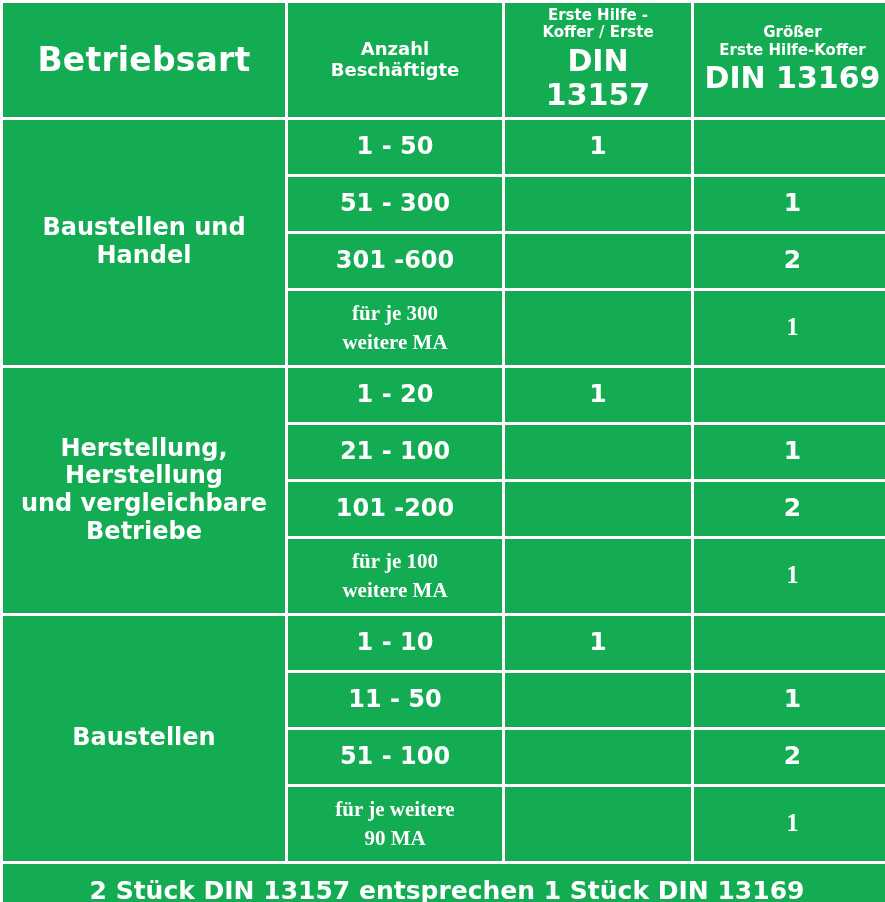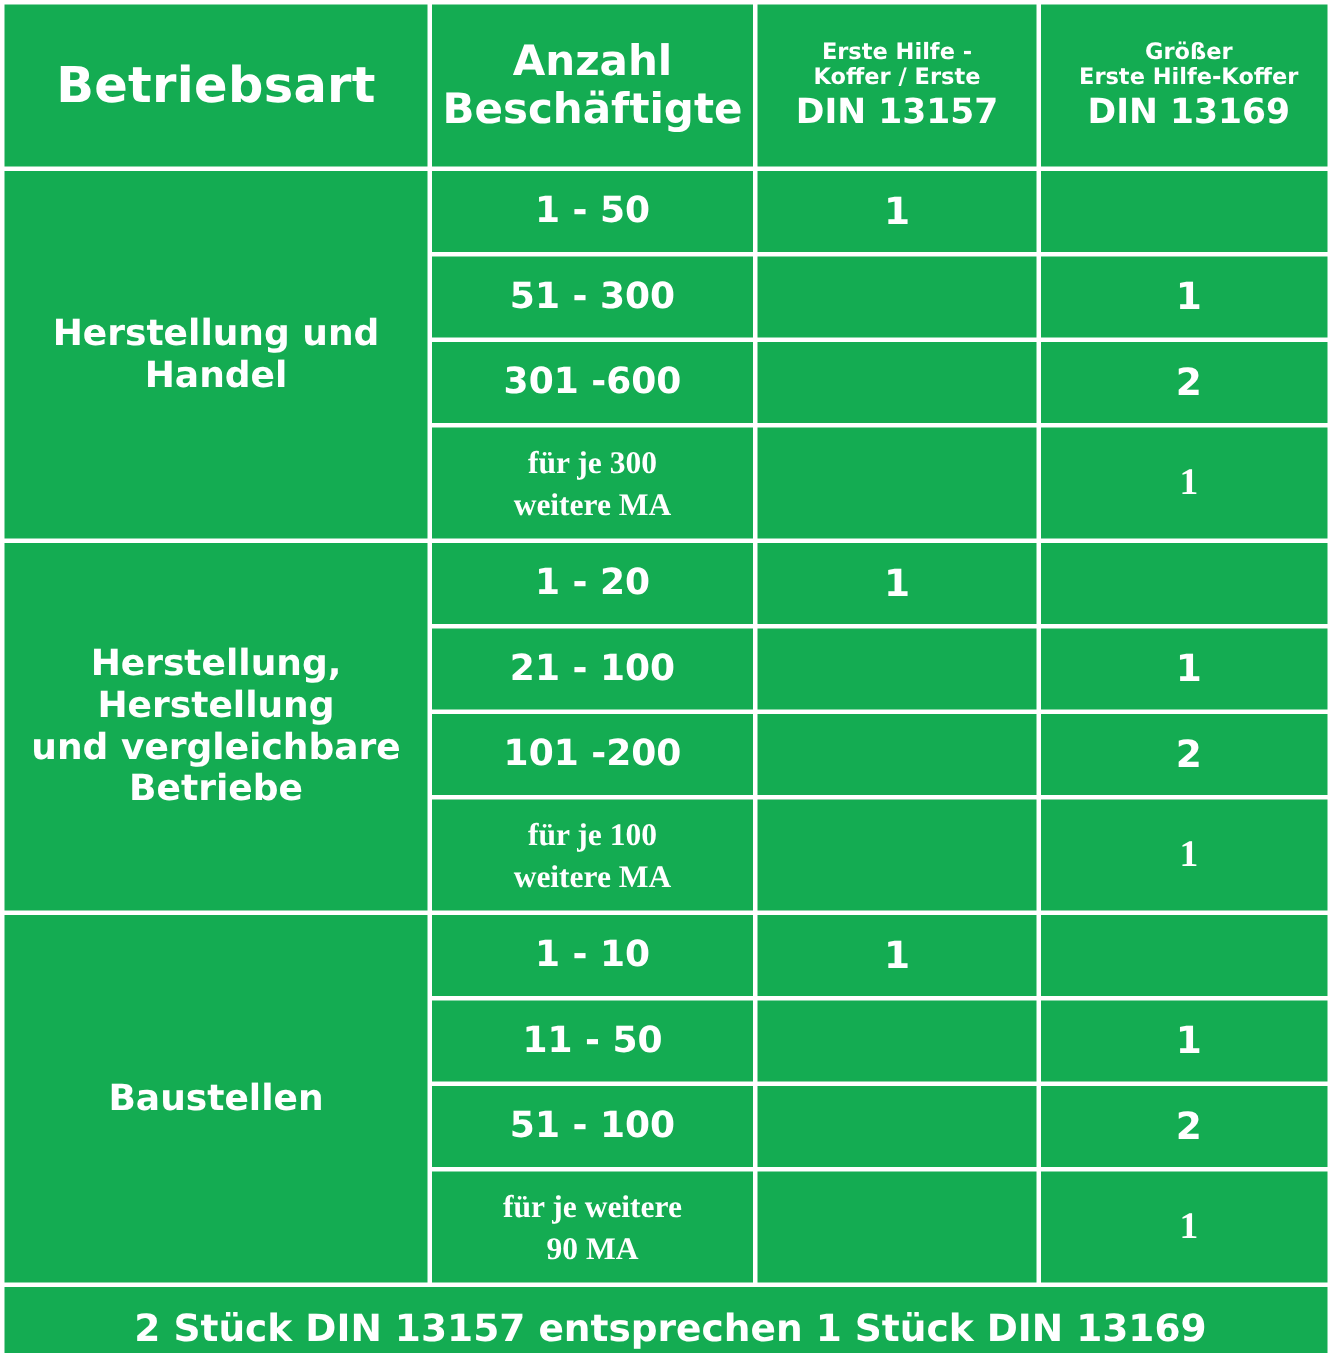--- a/index.html
+++ b/index.html
@@ -39,29 +39,29 @@
   col.c-anz   { width: 214px; }
   col.c-din57 { width: 186px; }
   col.c-din69 { width: 197px; }
 
   
   .hdr-art {
     font-size: 33px;
     letter-spacing: 0.2px;
   }
   .hdr-anz {
-    font-size: 28px;
+    font-size: 18px;
     line-height: 1.25;
   }
   .hdr-small {
     font-size: 15px;
     line-height: 1.25;
   }
   .hdr-small .din {
-    font-size: 23px;
+    font-size: 30px;
     display: block;
     margin-top: 2px;
   }
   .hdr-row td { height: 100px; }
 
   
   .cat {
     font-size: 24px;
     line-height: 1.3;
   }
@@ -112,21 +112,21 @@
         </td>
         <td class="hdr-small">
           <span>Größer</span><br>
           <span>Erste Hilfe-Koffer</span>
           <span class="din">DIN 13169</span>
         </td>
       </tr>
 
       <tr class="single-row">
         <td class="cat" rowspan="4">
-          <span>Herstellung und</span><br>
+          <span>Baustellen und</span><br>
           <span>Handel</span>
         </td>
         <td class="range">1 - 50</td>
         <td class="count">1</td>
         <td class="count"></td>
       </tr>
       <tr class="single-row">
         <td class="range">51 - 300</td>
         <td class="count"></td>
         <td class="count">1</td>

